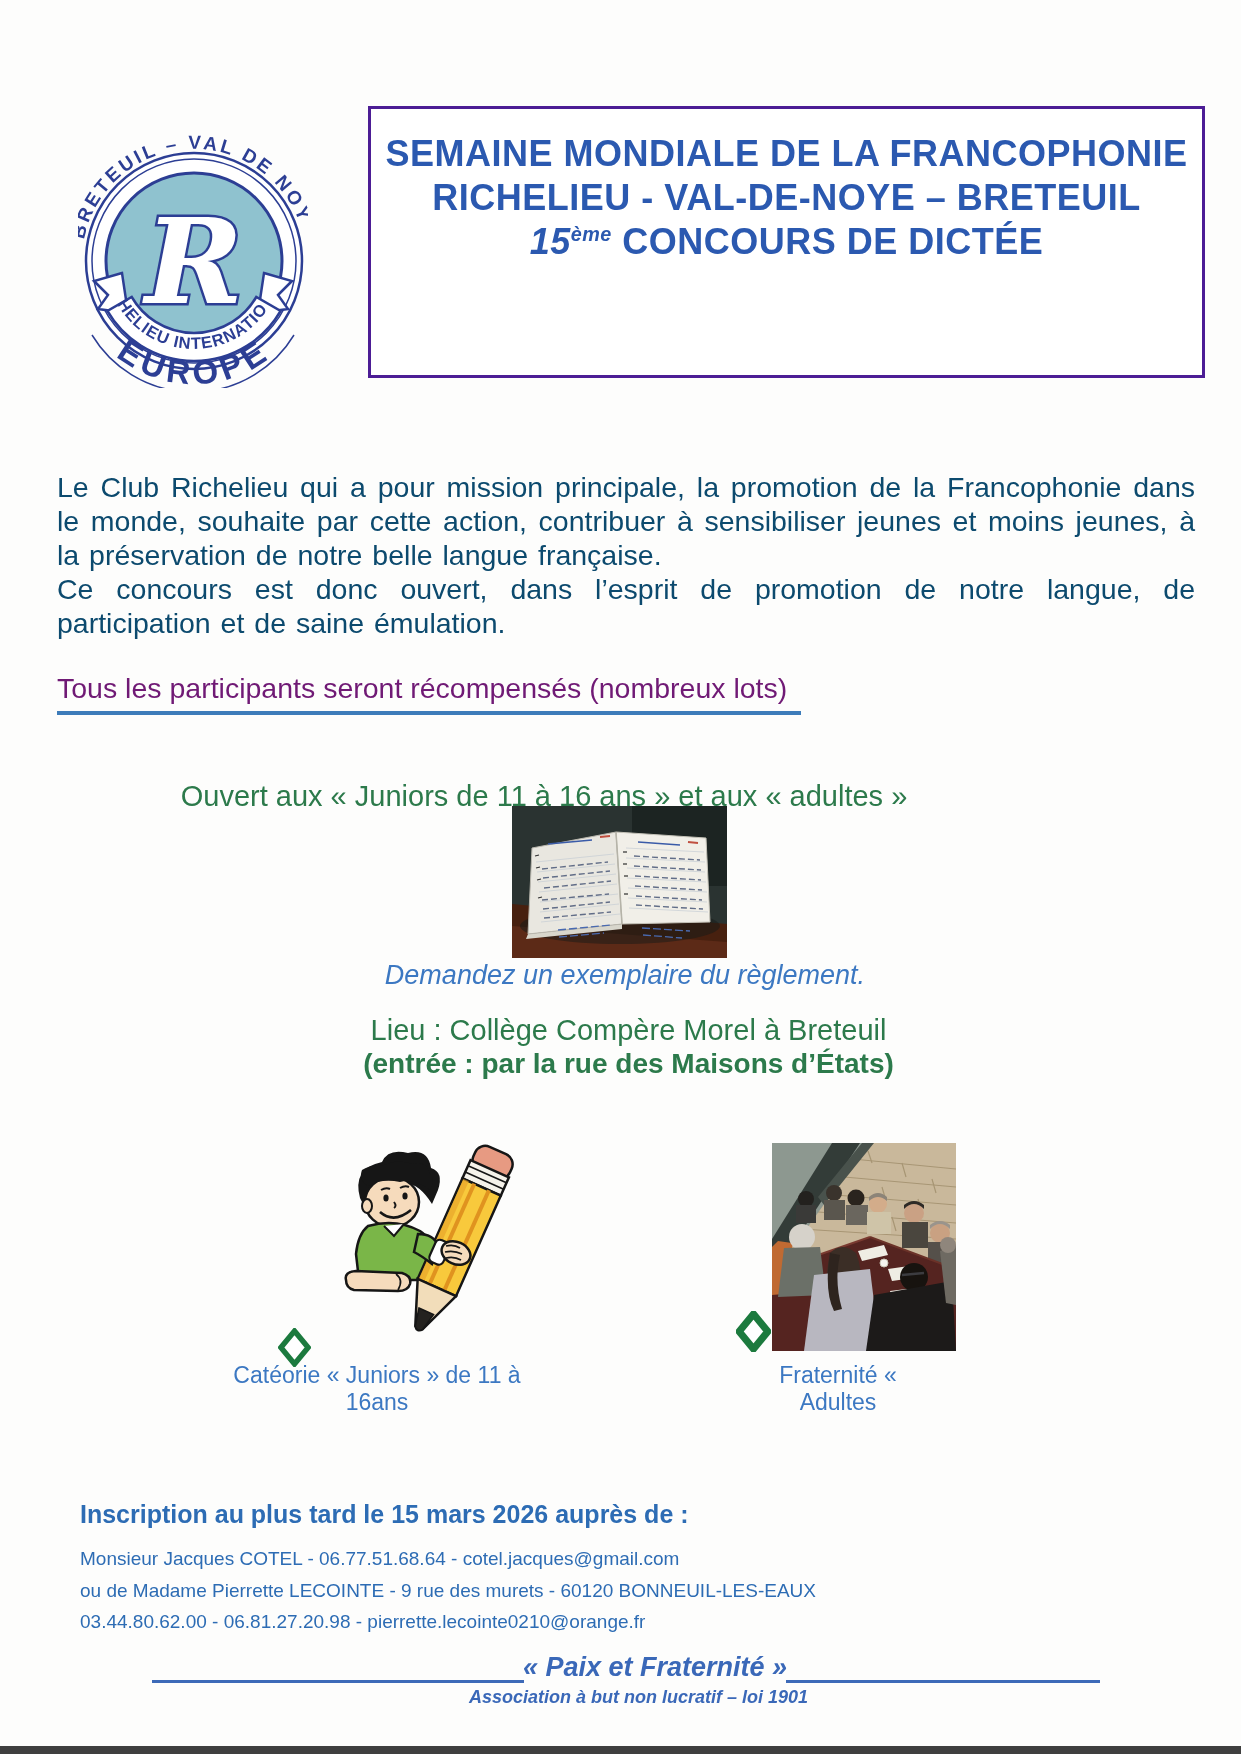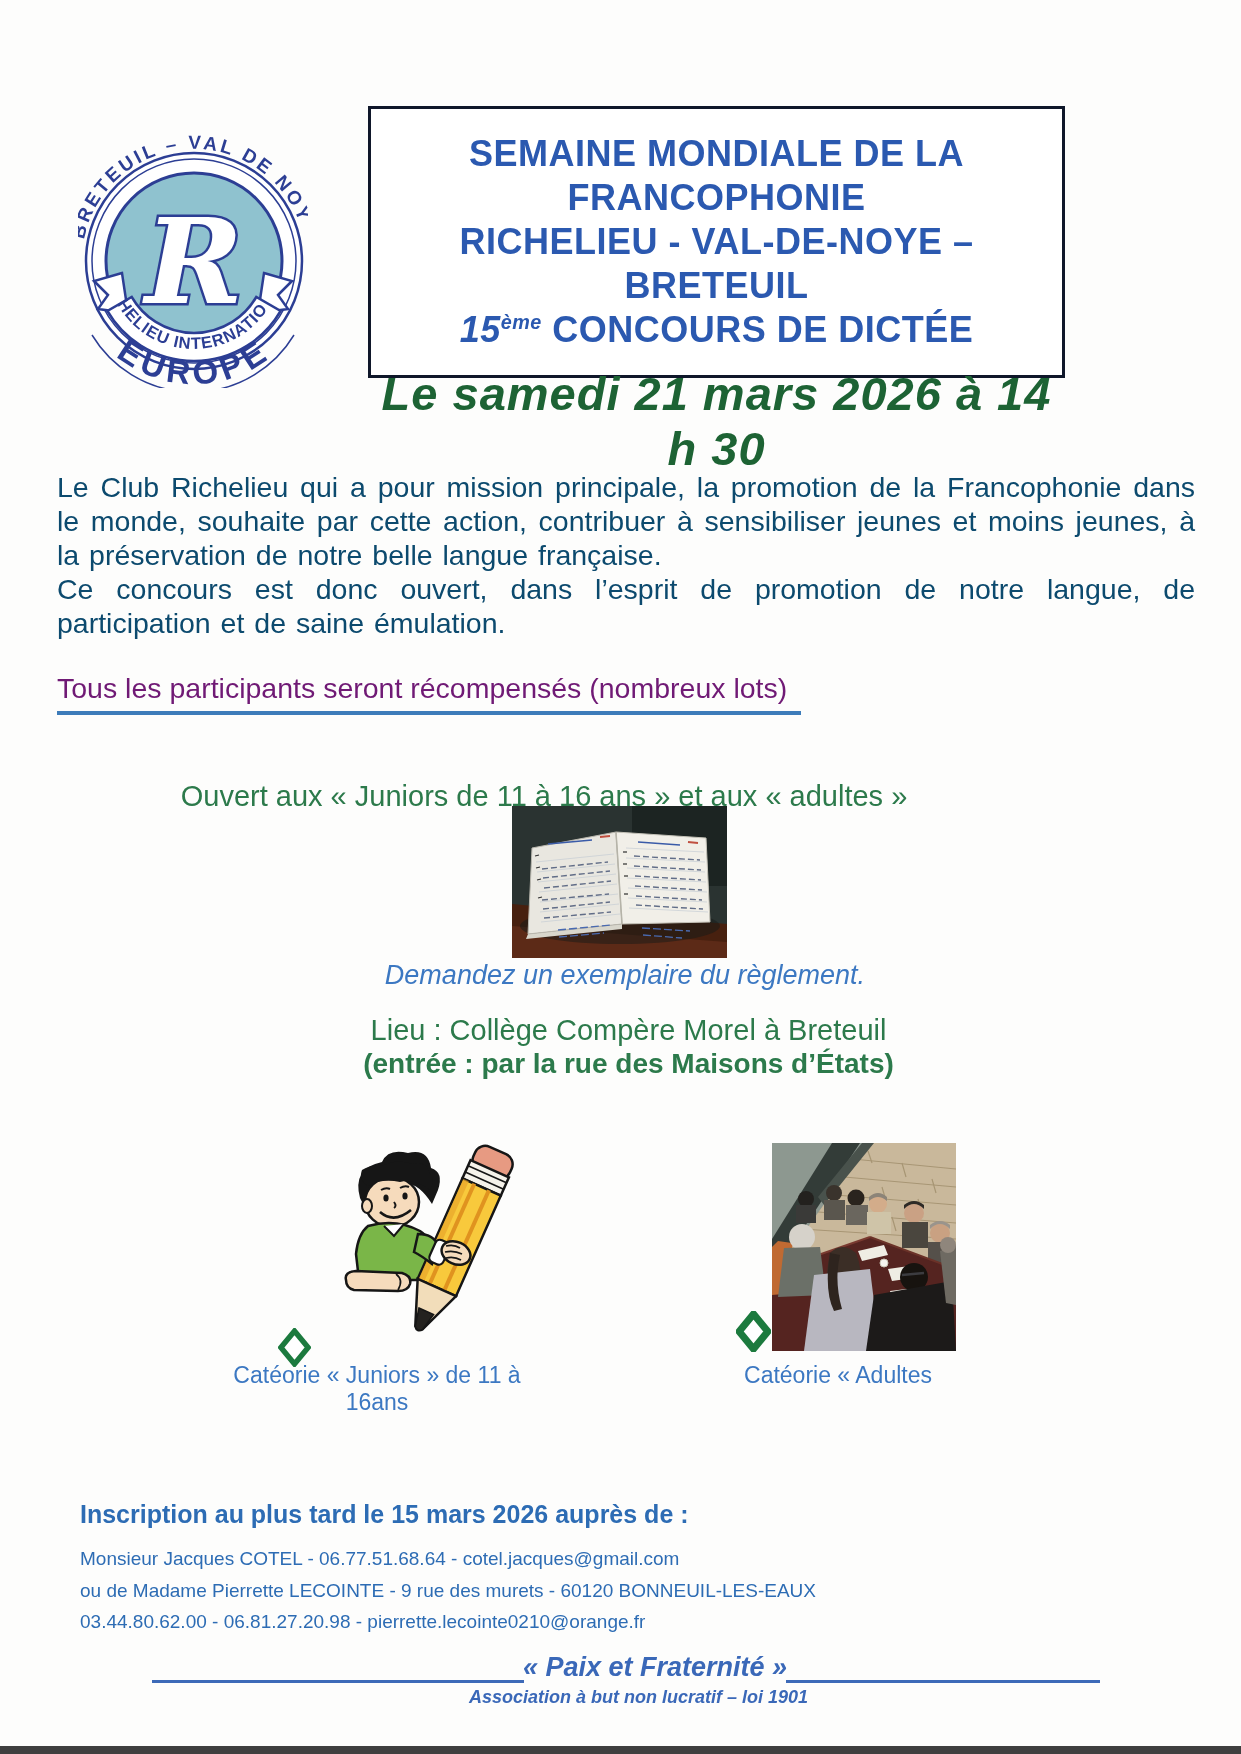--- a/index.html
+++ b/index.html
@@ -11,22 +11,22 @@
   
   .logo{position:absolute;left:78px;top:103px;width:230px;height:285px;}
   .logo text{font-family:"Liberation Sans",sans-serif;font-weight:bold;fill:#2c3e94;}
   .logo .arc-top{font-size:19px;letter-spacing:3px;}
   .logo .arc-band{font-size:16.5px;letter-spacing:1px;}
   .logo .arc-europe{font-size:33px;letter-spacing:5px;}
   .logo .monogram{font-family:"DejaVu Serif",serif;font-style:italic;font-size:118px;
     fill:#ffffff;stroke:#2c3e94;stroke-width:5px;paint-order:stroke;}
   
   .header-box{
-    position:absolute;left:368px;top:106px;width:697px;height:272px;
-    border:3px solid #0f172a;box-sizing:border-box;text-align:center;background:#fff;
+    position:absolute;left:368px;top:106px;width:837px;height:272px;
+    border:3px solid #4c1d95;box-sizing:border-box;text-align:center;background:#fff;
   }
   .title-line{color:#2b59b0;font-weight:bold;font-size:36px;line-height:44px;letter-spacing:0.5px;}
   .title-line:first-child{margin-top:23px;}
   .edition-num{font-style:italic;}
   .edition-sup{font-style:italic;vertical-align:super;font-size:0.55em;line-height:0;margin-top:41px;}
   .date-line{color:#1d6334;font-weight:bold;font-style:italic;font-size:47px;margin-top:14px;letter-spacing:1px;}
   
   .para{position:absolute;left:57px;width:1138px;color:#0c4a6e;font-size:28.5px;line-height:34px;text-align:justify;word-spacing:2px;}
   .para1{top:470px;}
   .para2{top:572px;}
@@ -85,21 +85,20 @@
     <path d="M 29.4,208 A 100,100 0 0 0 202.6,208 L 178.3,194 A 72,72 0 0 1 53.7,194 Z" fill="#ffffff" stroke="#2c3e94" stroke-width="2.5"></path>
     <text class="arc-band"><textPath href="#arcBand" startOffset="50%" text-anchor="middle">RICHELIEU INTERNATIONAL</textPath></text>
     <text class="arc-europe"><textPath href="#arcEurope" startOffset="50%" text-anchor="middle">EUROPE</textPath></text>
     <path d="M 14,232 A 118,118 0 0 0 216,232" fill="none" stroke="#2c3e94" stroke-width="1.5"></path>
   </svg>
 
   <div class="header-box">
     <div class="title-line">SEMAINE MONDIALE DE LA FRANCOPHONIE</div>
     <div class="title-line">RICHELIEU - VAL-DE-NOYE – BRETEUIL</div>
     <div class="title-line"><span class="edition-num">15</span><span class="edition-sup">ème</span><span> CONCOURS DE DICTÉE</span></div>
-    <div class="date-line">Le samedi 21 mars 2026 à 14 h 30</div>
   </div>
 
   <div class="para para1">Le Club Richelieu qui a pour mission principale, la promotion de la Francophonie dans le monde, souhaite par cette action, contribuer à sensibiliser jeunes et moins jeunes, à la préservation de notre belle langue française.</div>
   <div class="para para2">Ce concours est donc ouvert, dans l’esprit de promotion de notre langue, de participation et de saine émulation.</div>
   <div class="rewards">Tous les participants seront récompensés (nombreux lots)</div>
 
   <div class="audience">Ouvert aux « Juniors de 11 à 16 ans » et aux « adultes »</div>
 
   <svg class="notebook" viewBox="0 0 215 152" aria-hidden="true">
     <rect x="0" y="0" width="215" height="152" fill="#2a3331"></rect>
@@ -274,21 +273,21 @@
     <circle cx="176" cy="102" r="8" fill="#8f867c"></circle>
   </svg>
 
   <svg class="diamond diamond-juniors" viewBox="0 0 34 40" aria-hidden="true">
     <polygon points="17,3 31,20 17,37 3,20" fill="#ffffff" stroke="#1c7a3e" stroke-width="5.5"></polygon>
   </svg>
   <svg class="diamond diamond-adults" viewBox="0 0 34 40" aria-hidden="true">
     <polygon points="17,3 31,20 17,37 3,20" fill="#ffffff" stroke="#1c7a3e" stroke-width="7"></polygon>
   </svg>
   <div class="fig-caption caption-juniors">Catéorie « Juniors » de 11 à 16ans</div>
-  <div class="fig-caption caption-adults">Catéorie « Adultes</div>
+  <div class="fig-caption caption-adults">Fraternité « Adultes</div>
 
   <div class="registration">
     <p class="reg-intro">Inscription au plus tard le 15 mars 2026 auprès de :</p>
     <p class="reg-line">Monsieur Jacques COTEL - 06.77.51.68.64 - cotel.jacques@gmail.com</p>
     <p class="reg-line">ou de Madame Pierrette LECOINTE - 9 rue des murets - 60120 BONNEUIL-LES-EAUX</p>
     <p class="reg-line">03.44.80.62.00 - 06.81.27.20.98 - pierrette.lecointe0210@orange.fr</p>
   </div>
 
   <div class="footer-line footer-line-left"></div>
   <div class="motto">« Paix et Fraternité »</div>

